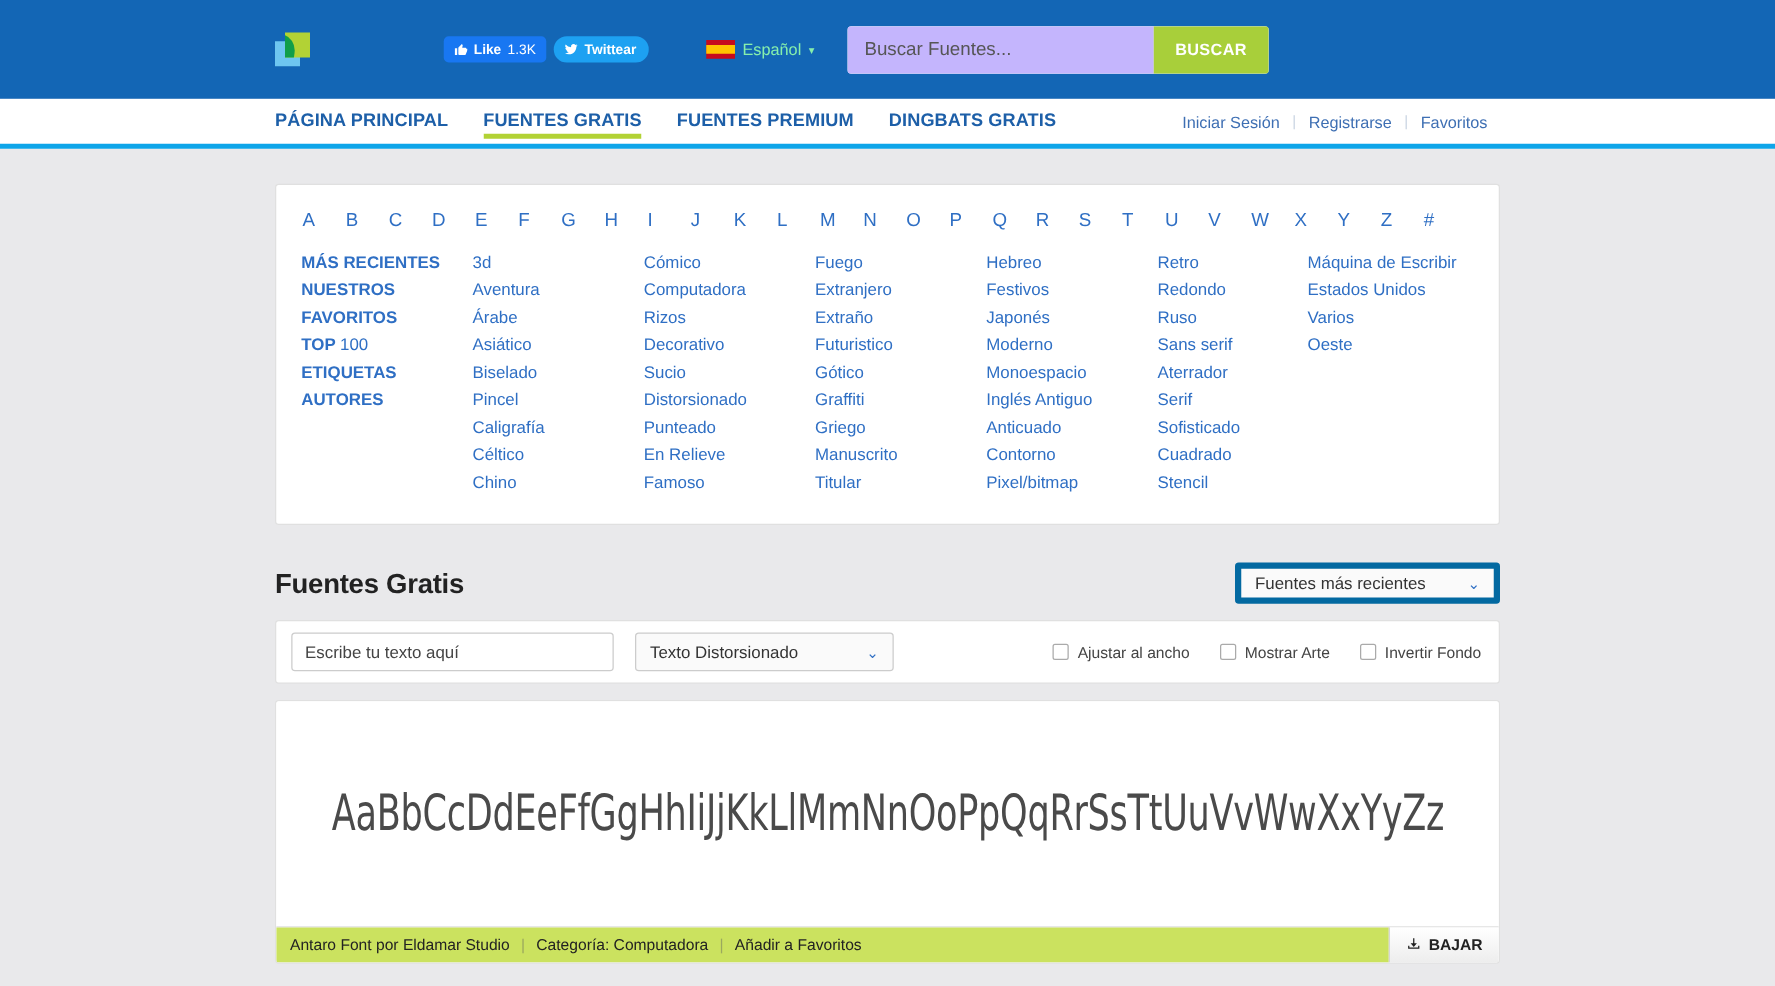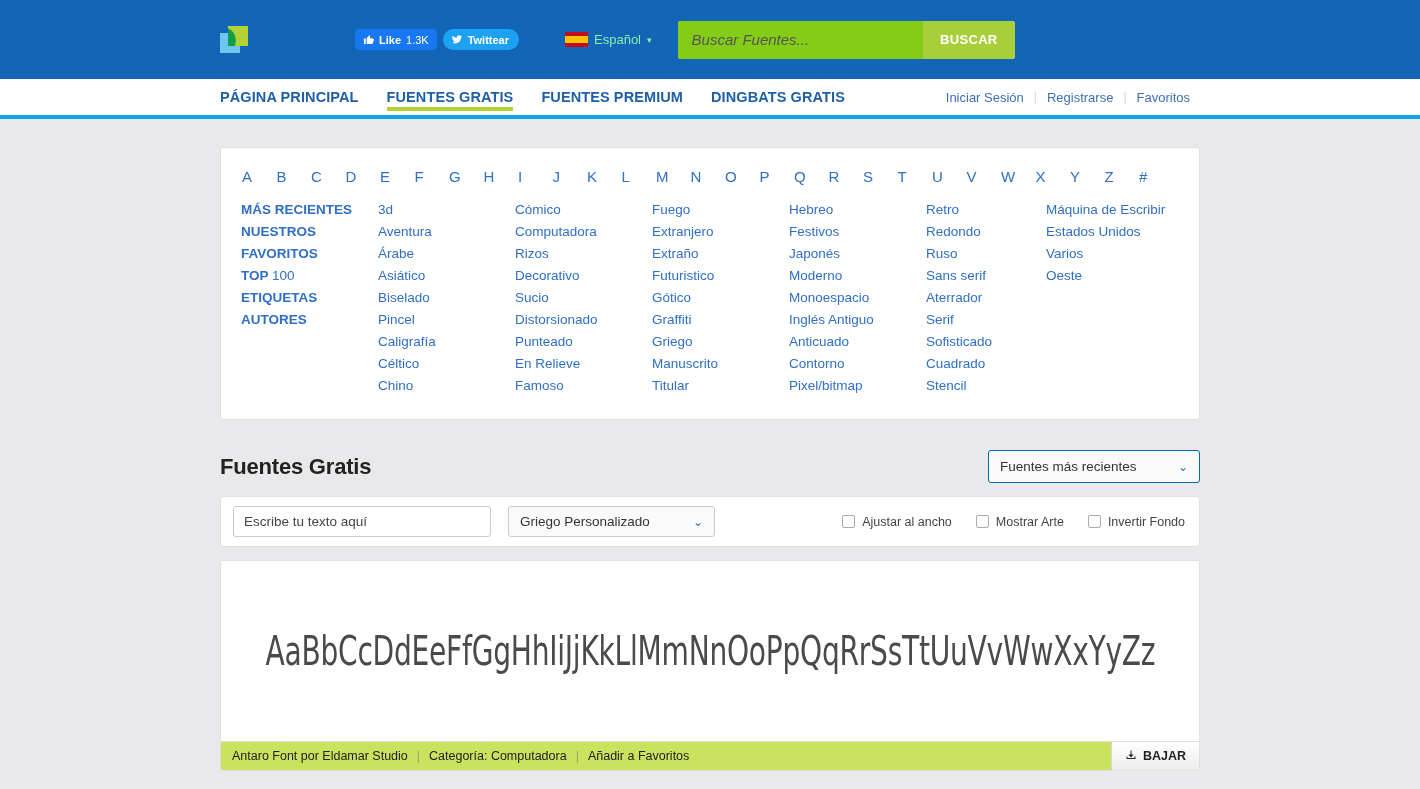--- a/index.html
+++ b/index.html
@@ -138,22 +138,21 @@
     background: #fff;
   }
   .searchbox input {
     flex: 1;
     border: 0;
     outline: none;
     padding: 0 14px;
     font-size: 15px;
     font-family: "Liberation Sans", sans-serif;
     color: #444;
-    background: #84cc16;
-    font-style: italic;
+    background: #c4b5fd;
   }
   .searchbox input::placeholder { color: #555; }
   .search-btn {
     background: #a8cf3a;
     border: 0;
     color: #fff;
     font-size: 13px;
     font-weight: bold;
     padding: 0 17px;
     cursor: pointer;
@@ -270,21 +269,21 @@
     font-size: 22px;
     font-weight: bold;
     color: #222;
     letter-spacing: -0.2px;
   }
   .sortbox {
     position: relative;
     width: 212px;
     height: 33px;
     background: #fafafa;
-    border: 1px solid #0369a1;
+    border: 5px solid #0369a1;
     border-radius: 3px;
     display: flex;
     align-items: center;
     padding: 0 11px;
     font-size: 13.5px;
     color: #333;
     cursor: pointer;
   }
   .sortbox .chev {
     position: absolute;
@@ -605,21 +604,21 @@
     <div class="sec-title">Fuentes Gratis</div>
     <div class="sortbox">
       <span>Fuentes más recientes</span>
       <span class="chev">⌄</span>
     </div>
   </div>
 
   <div class="card ctrlbar">
     <input class="text-input" type="text" placeholder="Escribe tu texto aquí" style="">
     <div class="preset">
-      <span>Griego Personalizado</span>
+      <span>Texto Distorsionado</span>
       <span class="chev">⌄</span>
     </div>
     <div class="checks">
       <label class="chk">
         <span class="box"></span>
         <span>Ajustar al ancho</span>
       </label>
       <label class="chk">
         <span class="box"></span>
         <span>Mostrar Arte</span>

